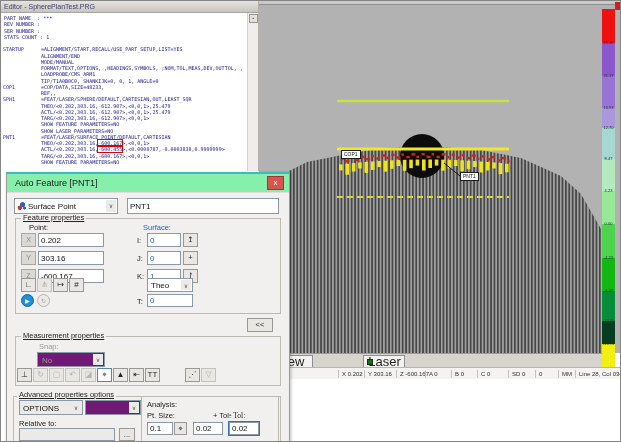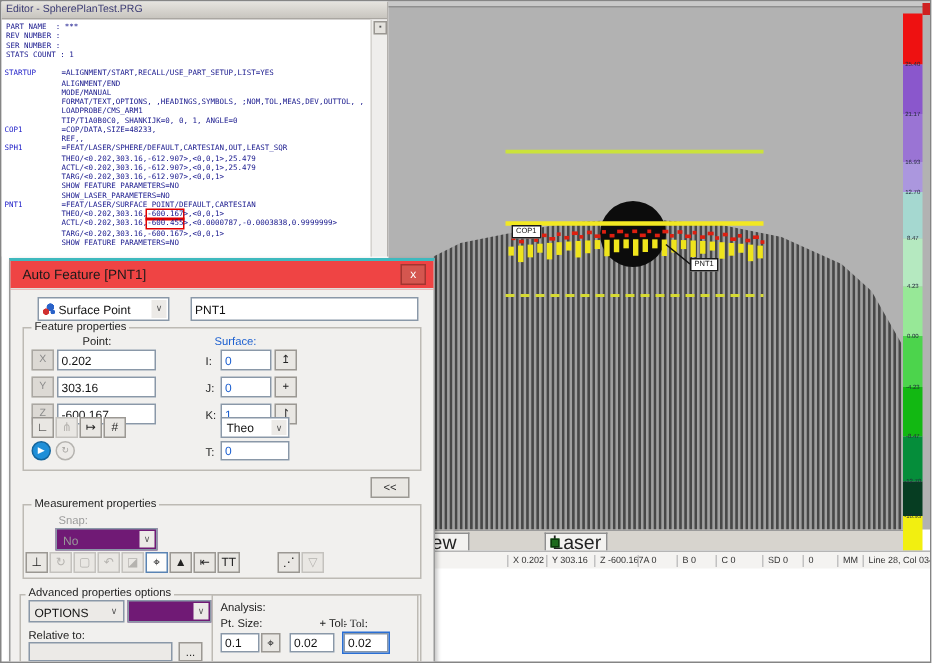--- a/index.html
+++ b/index.html
@@ -44,34 +44,34 @@
   #tab-partial{left:20px;width:34px;}
   #tab-laser{left:56px;width:42px;padding-left:1px;margin-left:48px;}
   .tab-green{position:absolute;left:3px;top:3px;width:6px;height:6px;background:#1c6b1c;border:1px solid #0c3b0c;}
   #statusbar{position:absolute;left:258px;top:366px;width:363px;height:12px;background:#f4f3f1;
              border-top:1px solid #b5b5b5;font-size:6px;color:#333;}
   .sb-field{position:absolute;top:2px;white-space:nowrap;border-left:1px solid #c2c2c2;padding-left:3px;height:8px;line-height:8px;}
 
   
   #dlg{position:absolute;left:5px;top:171px;width:284px;height:270px;background:#f1f0ee;
        border:1px solid #9a9a9a;border-top:2px solid #3fb9be;box-shadow:1px 1px 3px rgba(0,0,0,.25);}
-  #dlg-title{position:absolute;left:0;top:0;width:100%;height:19px;background:#ef4444;border-bottom:1px solid #e0dedb;
+  #dlg-title{position:absolute;left:0;top:0;width:100%;height:19px;background:#86efac;border-bottom:1px solid #e0dedb;
              font-size:9px;line-height:18px;color:#1a1a1a;padding-left:8px;}
   #dlg-close{position:absolute;right:5px;top:2px;width:17px;height:14px;background:#d4564f;border:1px solid #a23530;
              color:#fff;font-size:8px;line-height:12px;text-align:center;}
   .inp{background:#fff;border:1px solid #8a98a8;font-size:8px;line-height:12px;color:#111;padding:0 2px;
        font-family:"Liberation Sans",sans-serif;}
   .inp.blue{color:#1b5fd0;}
   .combo{position:absolute;background:#fff;border:1px solid #8a98a8;font-size:8px;color:#111;}
   .combo .cv{position:absolute;left:13px;top:1px;right:12px;white-space:nowrap;overflow:hidden;line-height:13px;}
   .combo .arr{position:absolute;right:1px;top:1px;bottom:1px;width:10px;background:#eceae7;color:#555;
               font-size:6px;line-height:12px;text-align:center;}
   .combo.gray{background:#701a75;color:#999;padding-left:40px;}
   .grp{position:absolute;border:1px solid #bdbab4;}
-  .grp-lbl{position:absolute;background:#f1f0ee;font-size:7.5px;line-height:8px;color:#222;padding:0 2px;}
+  .grp-lbl{position:absolute;background:#f1f0ee;font-size:7.5px;line-height:8px;color:#222;padding:0 2px;text-decoration:underline;}
   .flabel{position:absolute;font-size:7.5px;color:#222;white-space:nowrap;}
   .flabel.blue{color:#1b5fd0;}
   .flabel.gray{color:#9a9a9a;}
   .axbtn{position:absolute;width:15px;height:14px;background:#dcd9d4;border:1px solid #aaa7a2;color:#8a8a8a;
          font-size:7px;line-height:12px;text-align:center;}
   .tool{width:15px;height:14px;background:#e9e7e3;border:1px solid #9b9893;display:inline-block;
         font-size:8px;line-height:12px;text-align:center;color:#222;margin-right:1px;vertical-align:top;}
   .tool.dis{color:#b5b3af;border-color:#c4c2be;}
   .tool.pressed{background:#fdfdfc;border:1px solid #5a84b4;}
   .tool.gapL{margin-left:24px;}
@@ -249,30 +249,30 @@
       <div class="sb-field" style="left: 249px;">SD 0</div>
       <div class="sb-field" style="left: 276px;">0</div>
       <div class="sb-field" style="left: 299px;">MM</div>
       <div class="sb-field" style="left: 316px;">Line 28, Col 034</div>
     </div>
 
   <div id="dlg">
     <div id="dlg-title">Auto Feature [PNT1]</div>
     <div id="dlg-close">x</div>
 
-    <div class="combo" style="left:18px;top:24px;width:88px;height:16px;">
+    <div class="combo" style="left:7px;top:24px;width:104px;height:16px;">
       <span class="sp-icon"></span>
       <span class="cv">Surface Point</span>
       <span class="arr">∨</span>
     </div>
     <input class="inp" style="position: absolute; left: 120px; top: 24px; width: 152px; height: 16px;" value="PNT1">
 
     <div class="grp" style="left:8px;top:44px;width:266px;height:96px;"></div>
     <div class="grp-lbl" style="left:14px;top:40px;">Feature properties</div>
-    <div class="flabel" style="left:48px;top:49px;">Point:</div>
+    <div class="flabel" style="left:22px;top:49px;">Point:</div>
     <div class="flabel blue" style="left:136px;top:49px;">Surface:</div>
     <div id="point-rows">
         <div class="axbtn" style="left: 14px; top: 59px;">X</div>
         <input class="inp" value="0.202" style="position: absolute; left: 31px; top: 59px; width: 66px; height: 14px;">
         <div class="axbtn" style="left: 14px; top: 77px;">Y</div>
         <input class="inp" value="303.16" style="position: absolute; left: 31px; top: 77px; width: 66px; height: 14px;">
         <div class="axbtn" style="left: 14px; top: 95px;">Z</div>
         <input class="inp" value="-600.167" style="position: absolute; left: 31px; top: 95px; width: 66px; height: 14px;">
       </div>
     <div id="surface-rows">

